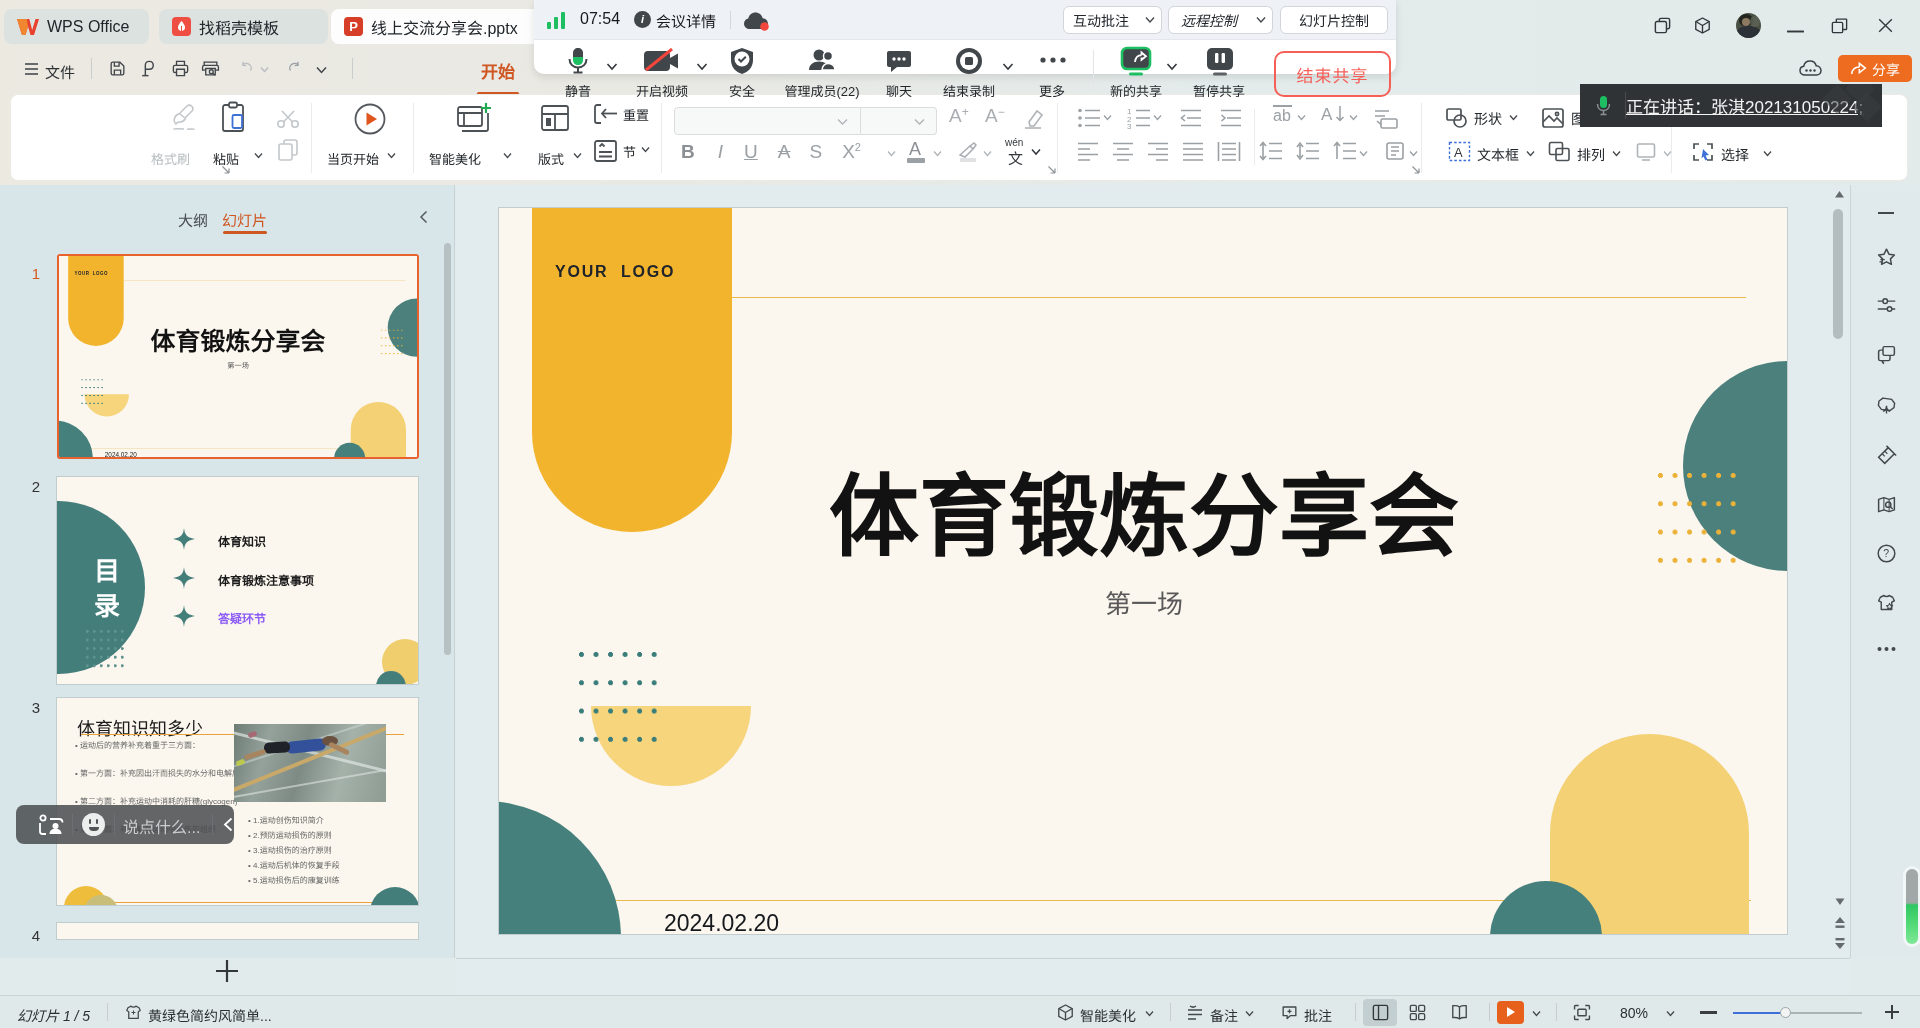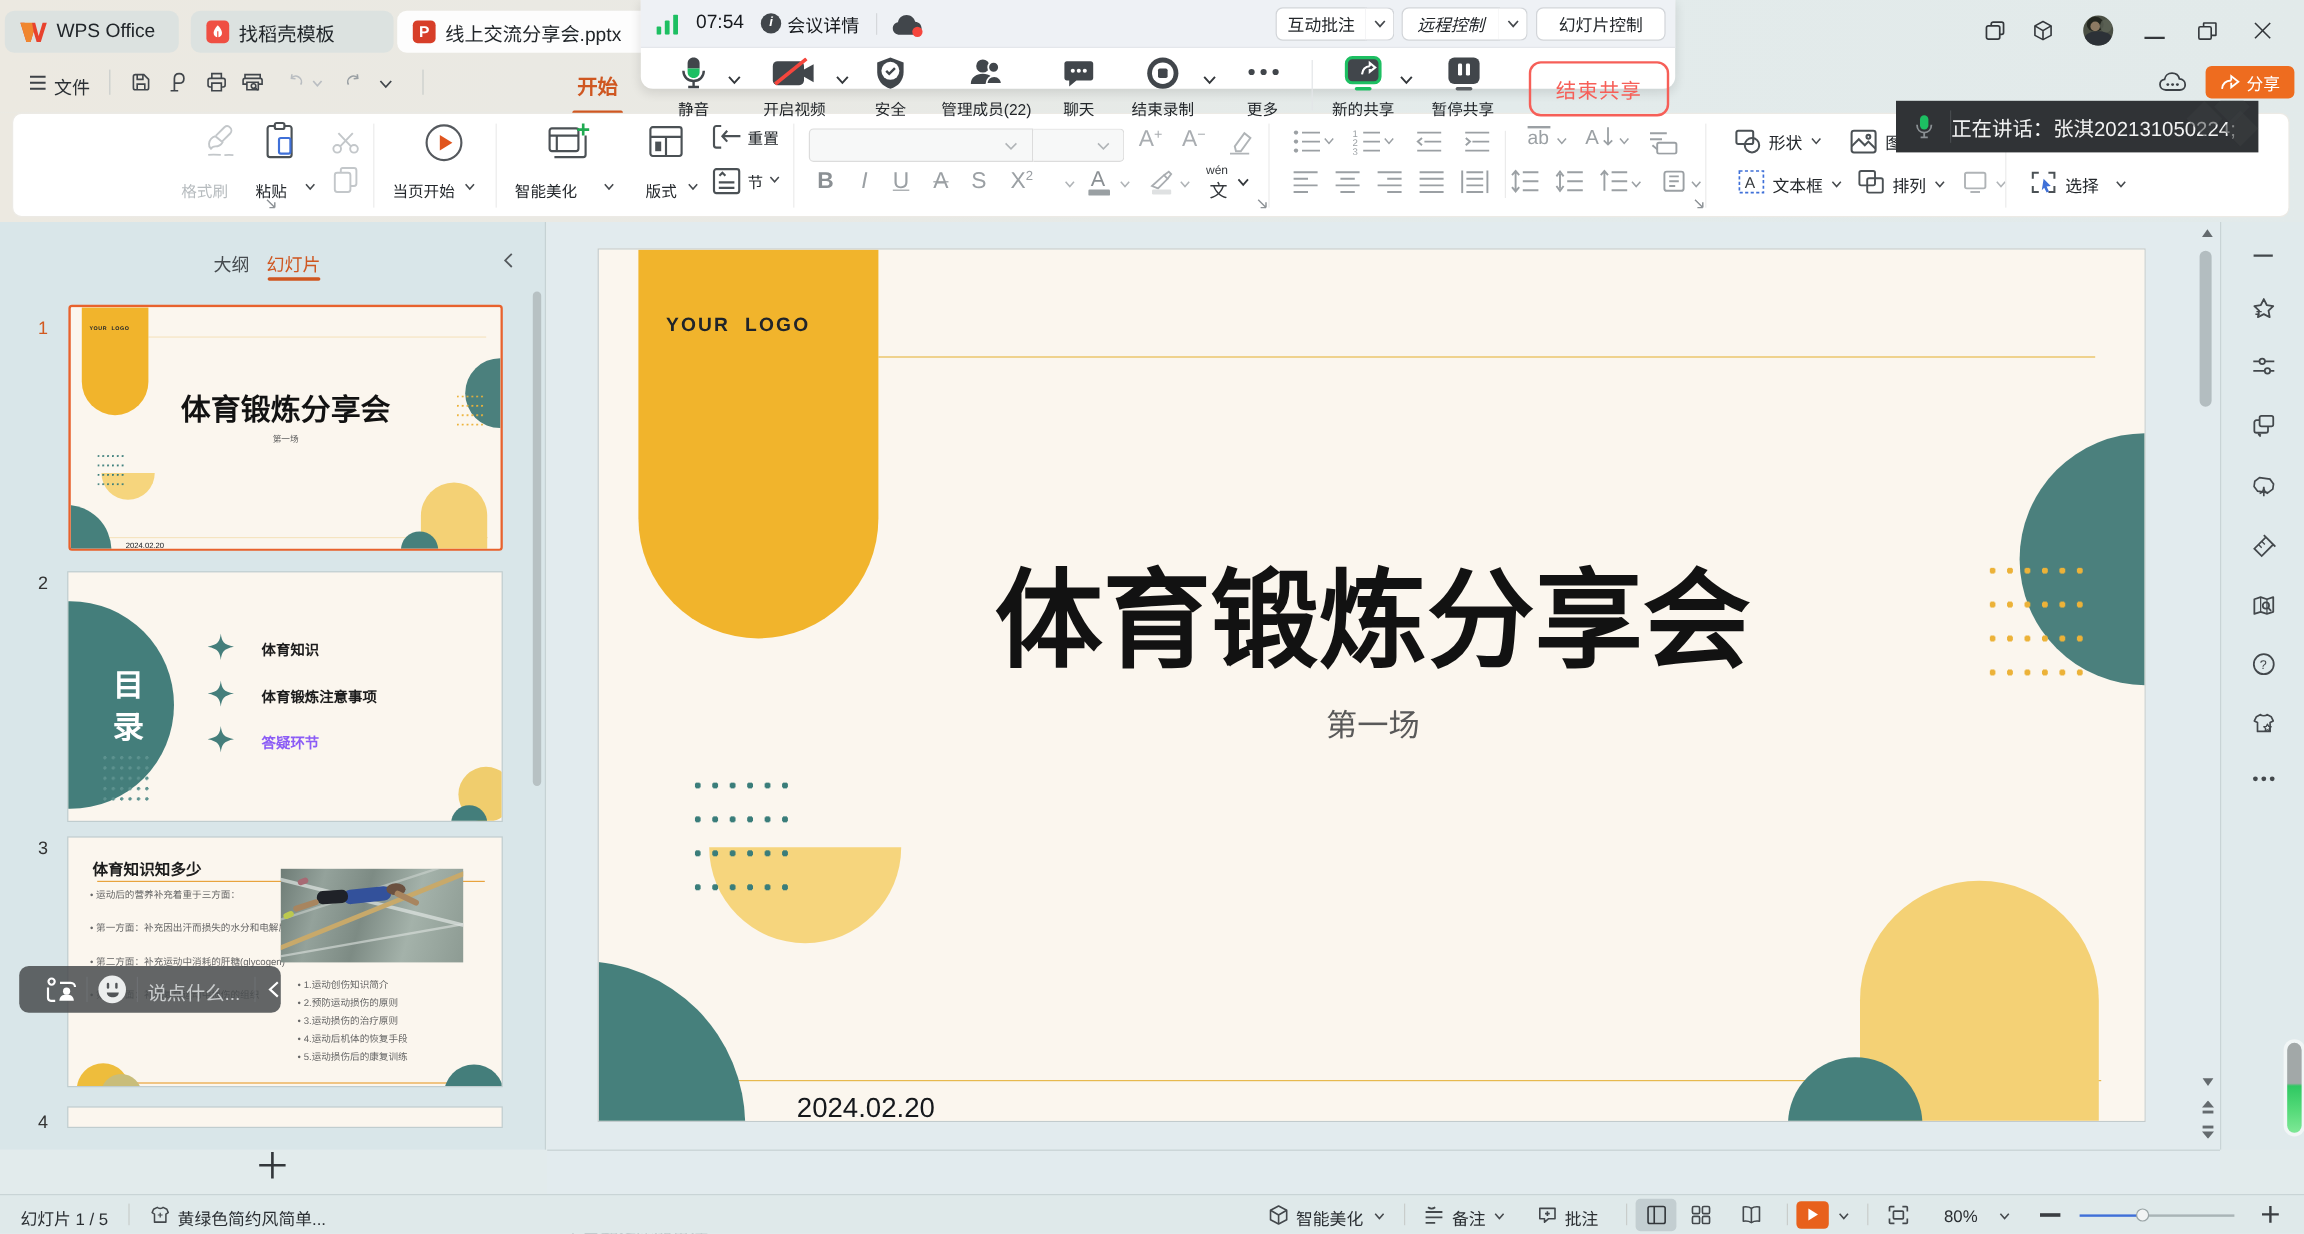--- a/index.html
+++ b/index.html
@@ -575,21 +575,21 @@
         <path d="M11 0 C11.8 6.5 13 9.2 22 11 C13 12.8 11.8 15.5 11 22 C10.2 15.5 9 12.8 0 11 C9 9.2 10.2 6.5 11 0 Z" fill="#447e7b"></path>
       </svg>
     <div class="abs" style="left:161px;top:55px;font-size:12px;font-weight:bold;color:#1c1c1c;">体育知识</div>
     <div class="abs" style="left:161px;top:94px;font-size:12px;font-weight:bold;color:#1c1c1c;">体育锻炼注意事项</div>
     <div class="abs" style="left:161px;top:132px;font-size:12px;font-weight:bold;color:#8b5cf6;">答疑环节</div>
     <div class="abs" style="left:325px;top:162px;width:46px;height:46px;border-radius:50%;background:#f0cd6d;"></div>
     <div class="abs" style="left:319px;top:194px;width:30px;height:30px;border-radius:50%;background:#447e7b;"></div>
   </div>
   <div class="thumbnum" style="left:14px;top:514px;">3</div>
   <div class="thumb" style="top:513px;height:207px;">
-    <div class="abs" style="left:20px;top:16px;font-size:13px;font-weight:bold;color:#1c1c1c;">体育知识知多少</div>
+    <div class="abs" style="left:20px;top:16px;font-size:18px;font-weight:normal;color:#1c1c1c;">体育知识知多少</div>
     <div class="abs" style="left:24px;top:36px;width:323px;height:1px;background:#e8a33d;"></div>
     <div class="abs" style="left:18px;top:41px;font-size:8px;color:#666;">• 运动后的营养补充着重于三方面：</div>
     <div class="abs" style="left:18px;top:69px;font-size:8px;color:#666;">• 第一方面：补充因出汗而损失的水分和电解质</div>
     <div class="abs" style="left:18px;top:97px;font-size:8px;color:#666;">• 第二方面：补充运动中消耗的肝糖(glycogen)</div>
     <div class="abs" style="left:18px;top:125px;font-size:8px;color:#666;">• 第三方面：补充复杂运动中损伤的组织</div>
     <div class="abs" style="left:177px;top:26px;width:152px;height:78px;background:linear-gradient(105deg,#6e7c76 0%,#94a29b 22%,#7d8b84 45%,#a4b2aa 70%,#8d9b93 100%);overflow:hidden;">
       <div class="abs" style="left:-10px;top:30px;width:200px;height:3px;background:#e0e6e2;transform:rotate(14deg);opacity:.7;"></div>
       <div class="abs" style="left:-10px;top:56px;width:200px;height:2px;background:#dde3df;transform:rotate(-10deg);opacity:.6;"></div>
       <div class="abs" style="left:-10px;top:12px;width:200px;height:2px;background:#d5dcd7;transform:rotate(-18deg);opacity:.5;"></div>
       <div class="abs" style="left:-6px;top:66px;width:190px;height:4px;background:#c8a96a;transform:rotate(-22deg);transform-origin:0 0;"></div>
@@ -713,21 +713,21 @@
       <circle cx="3.5" cy="4" r="2" fill="#43484c"></circle>
       <circle cx="10.5" cy="4" r="2" fill="#43484c"></circle>
       <circle cx="17.5" cy="4" r="2" fill="#43484c"></circle>
     </svg>
   <div class="abs" style="left:55px;top:684px;width:12px;height:75px;border-radius:6px;background:linear-gradient(180deg,#a2a8a8 0%,#a2a8a8 45%,#2fc862 48%,#55da79 75%,#7ee896 100%);box-shadow:0 0 0 3px rgba(255,255,255,.55);"></div>
 </div>
 <div id="notesbar">
     <div class="abs" style="left:14px;top:8px;margin-top:44px;">单击此处添加备注</div>
   </div>
 <div id="statusbar">
-  <div class="abs" style="left:17px;top:9px;">幻灯片 1 / 5</div>
+  <div class="abs" style="left:17px;top:9px;font-style:italic;">幻灯片 1 / 5</div>
   <div class="vdiv" style="left:107px;top:7px;height:18px;"></div>
   <svg class="ic" style="left:124px;top:7px;" width="19" height="19" viewBox="0 0 24 24">
       <g stroke="#43484c" stroke-width="1.6" fill="none" stroke-linejoin="round">
         <path d="M9 4 L5 6 L3.5 9.5 L6 11 V19.5 H18 V11 L20.5 9.5 L19 6 L15 4 C14 5.5 10 5.5 9 4 Z"></path>
         <path d="M9.5 12 H14.5 M12 9.5 V14.5" stroke-width="1.3"></path>
       </g>
     </svg>
   <div class="abs" style="left:148px;top:9px;">黄绿色简约风简单...</div>
 
   <svg class="ic" style="left:1056px;top:7px;" width="19" height="19" viewBox="0 0 24 24">
@@ -910,21 +910,21 @@
   <div class="micon-lbl" style="left:657px;width:56px;">暂停共享</div>
   <div id="endshare">结束共享</div>
 </div>
 <div id="toast">
   <svg class="ic" style="left:16px;top:11px;" width="15" height="21" viewBox="0 0 15 21">
       <rect x="4" y="1" width="7" height="12" rx="3.5" fill="#1dbf62"></rect>
       <path d="M1.5 9 C1.5 13 4 15.5 7.5 15.5 C11 15.5 13.5 13 13.5 9" stroke="#8b9094" stroke-width="1.5" fill="none"></path>
       <path d="M7.5 15.5 V19 M4.5 19.5 H10.5" stroke="#8b9094" stroke-width="1.5" fill="none"></path>
     </svg>
   <div class="vdiv" style="left:45px;top:8px;height:27px;background:#474b4e;"></div>
-  <div class="ttext" style="margin-left:46px;">正在讲话：张淇202131050224;</div>
+  <div class="ttext" style="margin-left:46px;text-decoration:underline;">正在讲话：张淇202131050224;</div>
   <svg class="ic" style="left:242px;top:0;" width="60" height="43" viewBox="0 0 60 43">
       <g fill="#3a3d40">
         <path d="M15 0 L30 15 L15 30 L0 15 Z" opacity=".5"></path>
         <path d="M45 8 L60 23 L45 38 L30 23 Z" opacity=".6"></path>
         <path d="M38 -10 L53 5 L38 20 L23 5 Z" opacity=".45"></path>
       </g>
     </svg>
 </div>
 <div id="chatw">
   <svg class="ic" style="left:22px;top:9px;" width="26" height="21" viewBox="0 0 26 21">

